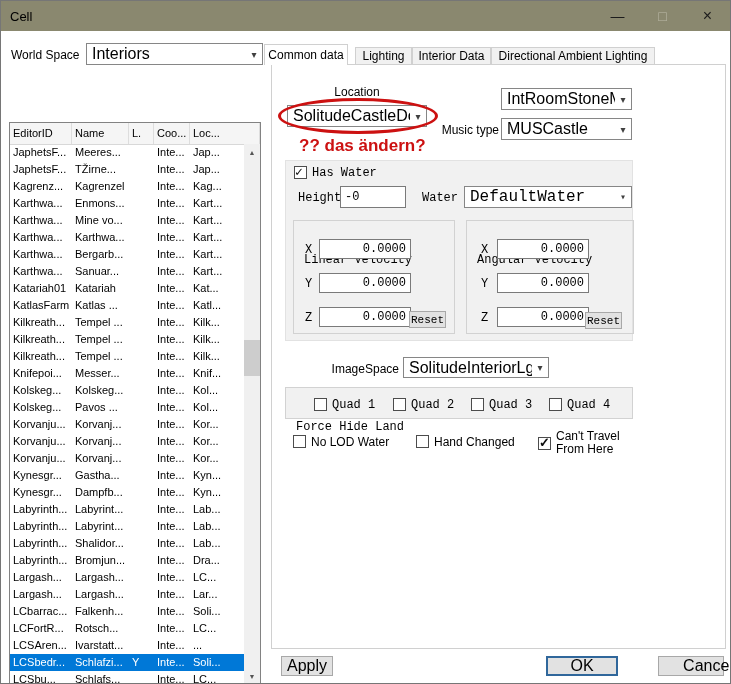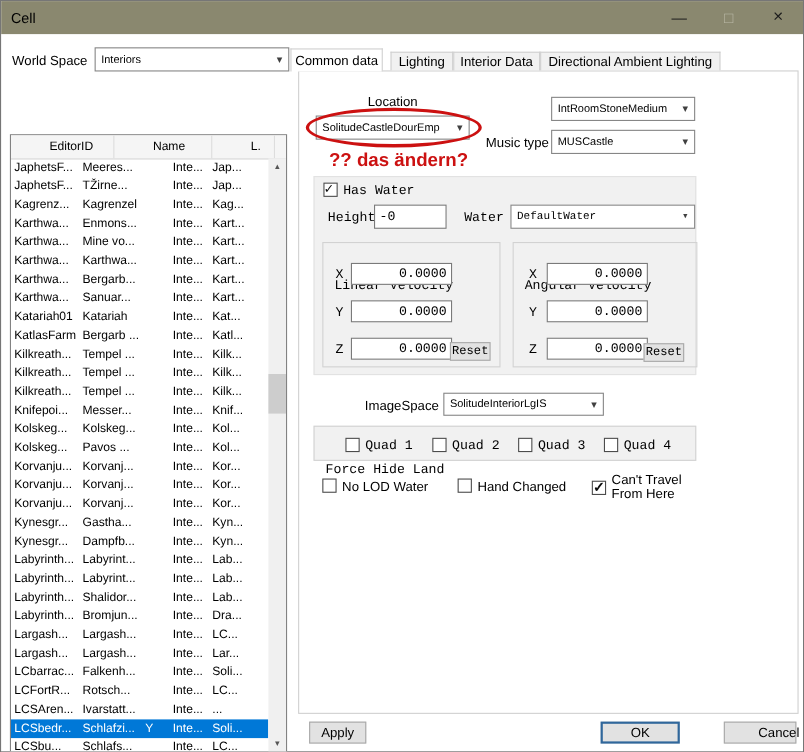--- a/index.html
+++ b/index.html
@@ -10,43 +10,43 @@
   #titlebar{left:0;top:0;width:100%;height:30px;background:#8a886f;display:flex;align-items:center;}
   #title{margin-left:9px;font-size:13px;color:#000;}
   #tbbtns{position:absolute;right:0;top:0;height:30px;display:flex;}
   .tbbtn{width:45px;height:30px;display:flex;align-items:center;justify-content:center;color:#1c1c1c;font-size:14px;}
   .tbbtn.dis{color:#bcbaa8;}
   .lbl{font-size:12px;color:#000;white-space:nowrap;}
   .r{text-align:right;}
   .ctr{text-align:center;}
   .wrap{white-space:normal;line-height:13px;}
   .combo{display:flex;align-items:center;background:#fff;border:1px solid #868686;}
-  .cval{flex:1;font-size:10px;padding:0 2px 0 5px;overflow:hidden;white-space:nowrap;}
+  .cval{flex:1;font-size:16px;padding:0 2px 0 5px;overflow:hidden;white-space:nowrap;}
   .carr{width:16px;align-self:stretch;display:flex;align-items:center;justify-content:center;color:#404040;flex:none;}
   .carr::after{content:"▾";font-size:10px;}
   .tinput{border:1px solid #7a7a7a;background:#fff;font-size:12px;font-family:inherit;padding:0 4px;outline:none;box-sizing:border-box;}
   .num{text-align:right;}
-  .btn{background:#e2e2e2;border:1px solid #a8a8a8;font-size:12px;display:flex;align-items:center;justify-content:center;cursor:default;}
+  .btn{background:#e2e2e2;border:1px solid #a8a8a8;font-size:16px;display:flex;align-items:center;justify-content:center;cursor:default;}
   .btn.def{border:2px solid #30679b;}
   .group{border:1px solid #d2d2d2;font-family:Liberation Mono, monospace;}
   .gray{background:#f1f1f1;}
   .glabel{position:absolute;top:-8px;left:7px;font-size:12px;padding:0 3px;white-space:nowrap;background:#f1f1f1;margin-top:40px;}
   .glabel.onwhite{background:#fff;}
   .cb{width:13px;height:13px;border:1px solid #4c4c4c;background:#fff;position:relative;flex:none;box-sizing:border-box;}
   .cb.checked::after{content:"✓";position:absolute;left:0;top:-3px;font-size:13px;font-weight:700;color:#0c0c0c;}
   .cbrow{display:flex;align-items:flex-start;gap:5px;font-size:12px;}
   .tab{border:1px solid #d0d0d0;border-bottom:none;display:flex;align-items:center;justify-content:center;font-size:12px;white-space:nowrap;}
   .tab.active{background:#fff;z-index:3;}
   .tab.inactive{background:#f1f1f1;z-index:2;}
   #panel{border:1px solid #d0d0d0;background:#fff;z-index:1;}
   .redline{border:3px solid #cc1111;border-radius:50%;z-index:4;pointer-events:none;}
   .redtext{color:#cc1111;font-size:17px;font-weight:700;white-space:nowrap;z-index:4;}
   #table{left:8px;top:121px;width:252px;height:563px;border:1px solid #828282;background:#fff;overflow:hidden;}
   #thead{position:absolute;left:0;top:0;right:0;height:21px;display:flex;background:#f5f5f5;border-bottom:1px solid #d8d8d8;}
-  .th{font-size:11px;line-height:20px;padding:0 3px;border-right:1px solid #ddd;overflow:hidden;white-space:nowrap;box-sizing:border-box;margin-left:32px;}
+  .th{font-size:11px;line-height:20px;padding:0 3px;border-right:1px solid #ddd;overflow:hidden;white-space:nowrap;box-sizing:border-box;}
   #tbody{position:absolute;left:0;top:21px;right:16px;bottom:0;overflow:hidden;}
   .trow{display:flex;height:17px;}
   .tcell{font-size:11px;line-height:17px;padding:0 3px;overflow:hidden;white-space:nowrap;box-sizing:border-box;}
   .c0{width:62px;flex:none;}.c1{width:57px;flex:none;}.c2{width:25px;flex:none;}.c3{width:36px;flex:none;}.c4{flex:1;}
   .trow.selected{background:#0078d7;color:#fff;}
   #vscroll{position:absolute;top:21px;right:0;bottom:0;width:16px;background:#f0f0f0;}
   .sbtn{position:absolute;left:0;width:16px;height:16px;display:flex;align-items:center;justify-content:center;color:#555;}
   .sbtn.up{top:0;}.sbtn.down{bottom:0;}
   .sbtn.up::after{content:"▲";font-size:7px;}
   .sbtn.down::after{content:"▼";font-size:7px;}
@@ -247,21 +247,21 @@
         </div>
         <div class="trow">
           <div class="tcell c0">Katariah01</div>
           <div class="tcell c1">Katariah</div>
           <div class="tcell c2"></div>
           <div class="tcell c3">Inte...</div>
           <div class="tcell c4">Kat...</div>
         </div>
         <div class="trow">
           <div class="tcell c0">KatlasFarm</div>
-          <div class="tcell c1">Bergarb ...</div>
+          <div class="tcell c1">Katlas ...</div>
           <div class="tcell c2"></div>
           <div class="tcell c3">Inte...</div>
           <div class="tcell c4">Katl...</div>
         </div>
         <div class="trow">
           <div class="tcell c0">Kilkreath...</div>
           <div class="tcell c1">Tempel ...</div>
           <div class="tcell c2"></div>
           <div class="tcell c3">Inte...</div>
           <div class="tcell c4">Kilk...</div>

